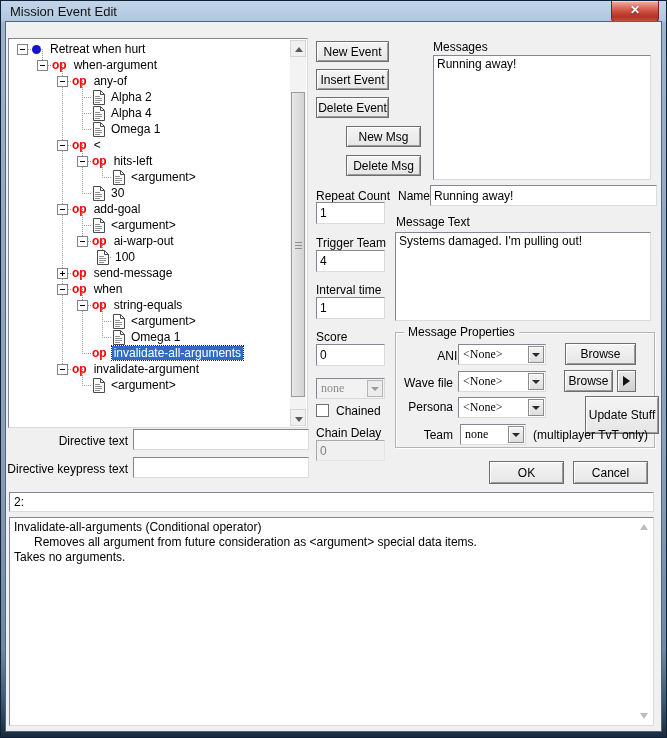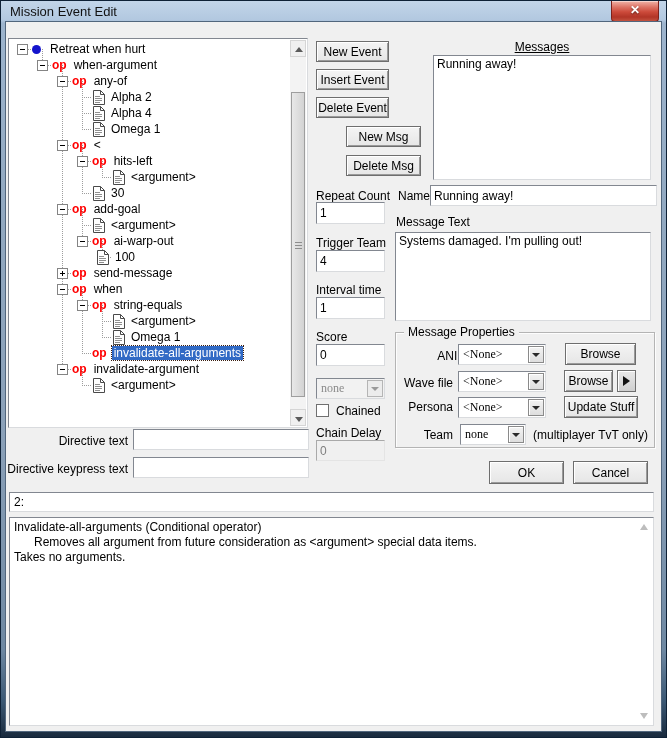--- a/index.html
+++ b/index.html
@@ -11,21 +11,21 @@
   .close-btn{position:absolute;left:611px;top:1px;width:46px;height:20px;
     background:linear-gradient(180deg,#f0b4a8 0%,#dd7466 30%,#cc4a3a 55%,#b23527 80%,#c2523f 100%);
     border:1px solid #7e211a;border-top:none;border-radius:0 0 4px 4px;
     color:#fff;font-weight:bold;font-size:12px;text-align:center;line-height:19px;
     text-shadow:0 1px 2px rgba(0,0,0,.55);box-shadow:inset 0 1px 0 rgba(255,255,255,.45);cursor:pointer;}
   .client{position:absolute;left:6px;top:22px;width:655px;height:709px;background:#f0f0f0;box-shadow:0 0 0 1px #51667d;}
 
   .abs{position:absolute;}
   .lbl{position:absolute;height:14px;line-height:14px;white-space:nowrap;}
   .r{text-align:right;}
-  .c{text-align:center;text-decoration:underline;}
+  .c{text-align:left;}
 
   .sunk{background:#fff;border:1px solid #828790;border-right-color:#d9dbde;border-bottom-color:#d9dbde;box-sizing:border-box;}
   .txt{position:absolute;font-family:"Liberation Sans",sans-serif;font-size:12px;padding:0 3px;outline:none;
     background:#fff;border:1px solid #828790;border-right-color:#d9dbde;border-bottom-color:#d9dbde;box-sizing:border-box;}
   .txt:disabled,.txt.dis{background:#f0f0f0;color:#7e7e7e;border-color:#a9a9a9 #e4e4e4 #e4e4e4 #a9a9a9;}
   .textbox{position:absolute;background:#fff;border:1px solid #828790;border-right-color:#d9dbde;border-bottom-color:#d9dbde;
     box-sizing:border-box;padding:1px 3px;white-space:pre-wrap;overflow:hidden;line-height:15px;}
 
   .btn{position:absolute;background:linear-gradient(180deg,#f4f4f4,#e6e6e6);border:1px solid #6e6e6e;box-sizing:border-box;
     box-shadow:inset 1px 1px 0 #ffffff,inset -1px -1px 0 #9a9a9a;
@@ -416,21 +416,21 @@
     <span class="arrow"></span>
   </div>
   <button class="btn" style="left:564px;top:370px;width:49px;height:22px;">Browse</button>
   <div class="play-btn" style="left:617px;top:370px;width:19px;height:22px;"></div>
 
   <div class="lbl r" style="left:395px;top:400px;width:58px;">Persona</div>
   <div class="combo" style="left:458px;top:397px;width:88px;height:21px;">
     <span class="val">&lt;None&gt;</span>
     <span class="arrow"></span>
   </div>
-  <button class="btn" style="left:564px;top:396px;width:74px;height:22px;">Update Stuff</button>
+  <button class="btn" style="left:585px;top:396px;width:74px;height:38px;">Update Stuff</button>
 
   <div class="lbl r" style="left:405px;top:428px;width:48px;">Team</div>
   <div class="combo" style="left:460px;top:424px;width:66px;height:21px;">
     <span class="val">none</span>
     <span class="arrow"></span>
   </div>
   <div class="lbl" style="left:533px;top:428px;">(multiplayer TvT only)</div>
 
   <div class="lbl r" style="left:10px;top:434px;width:118px;">Directive text</div>
   <input class="txt" style="left: 133px; top: 429px; width: 176px; height: 21px;" value="">

